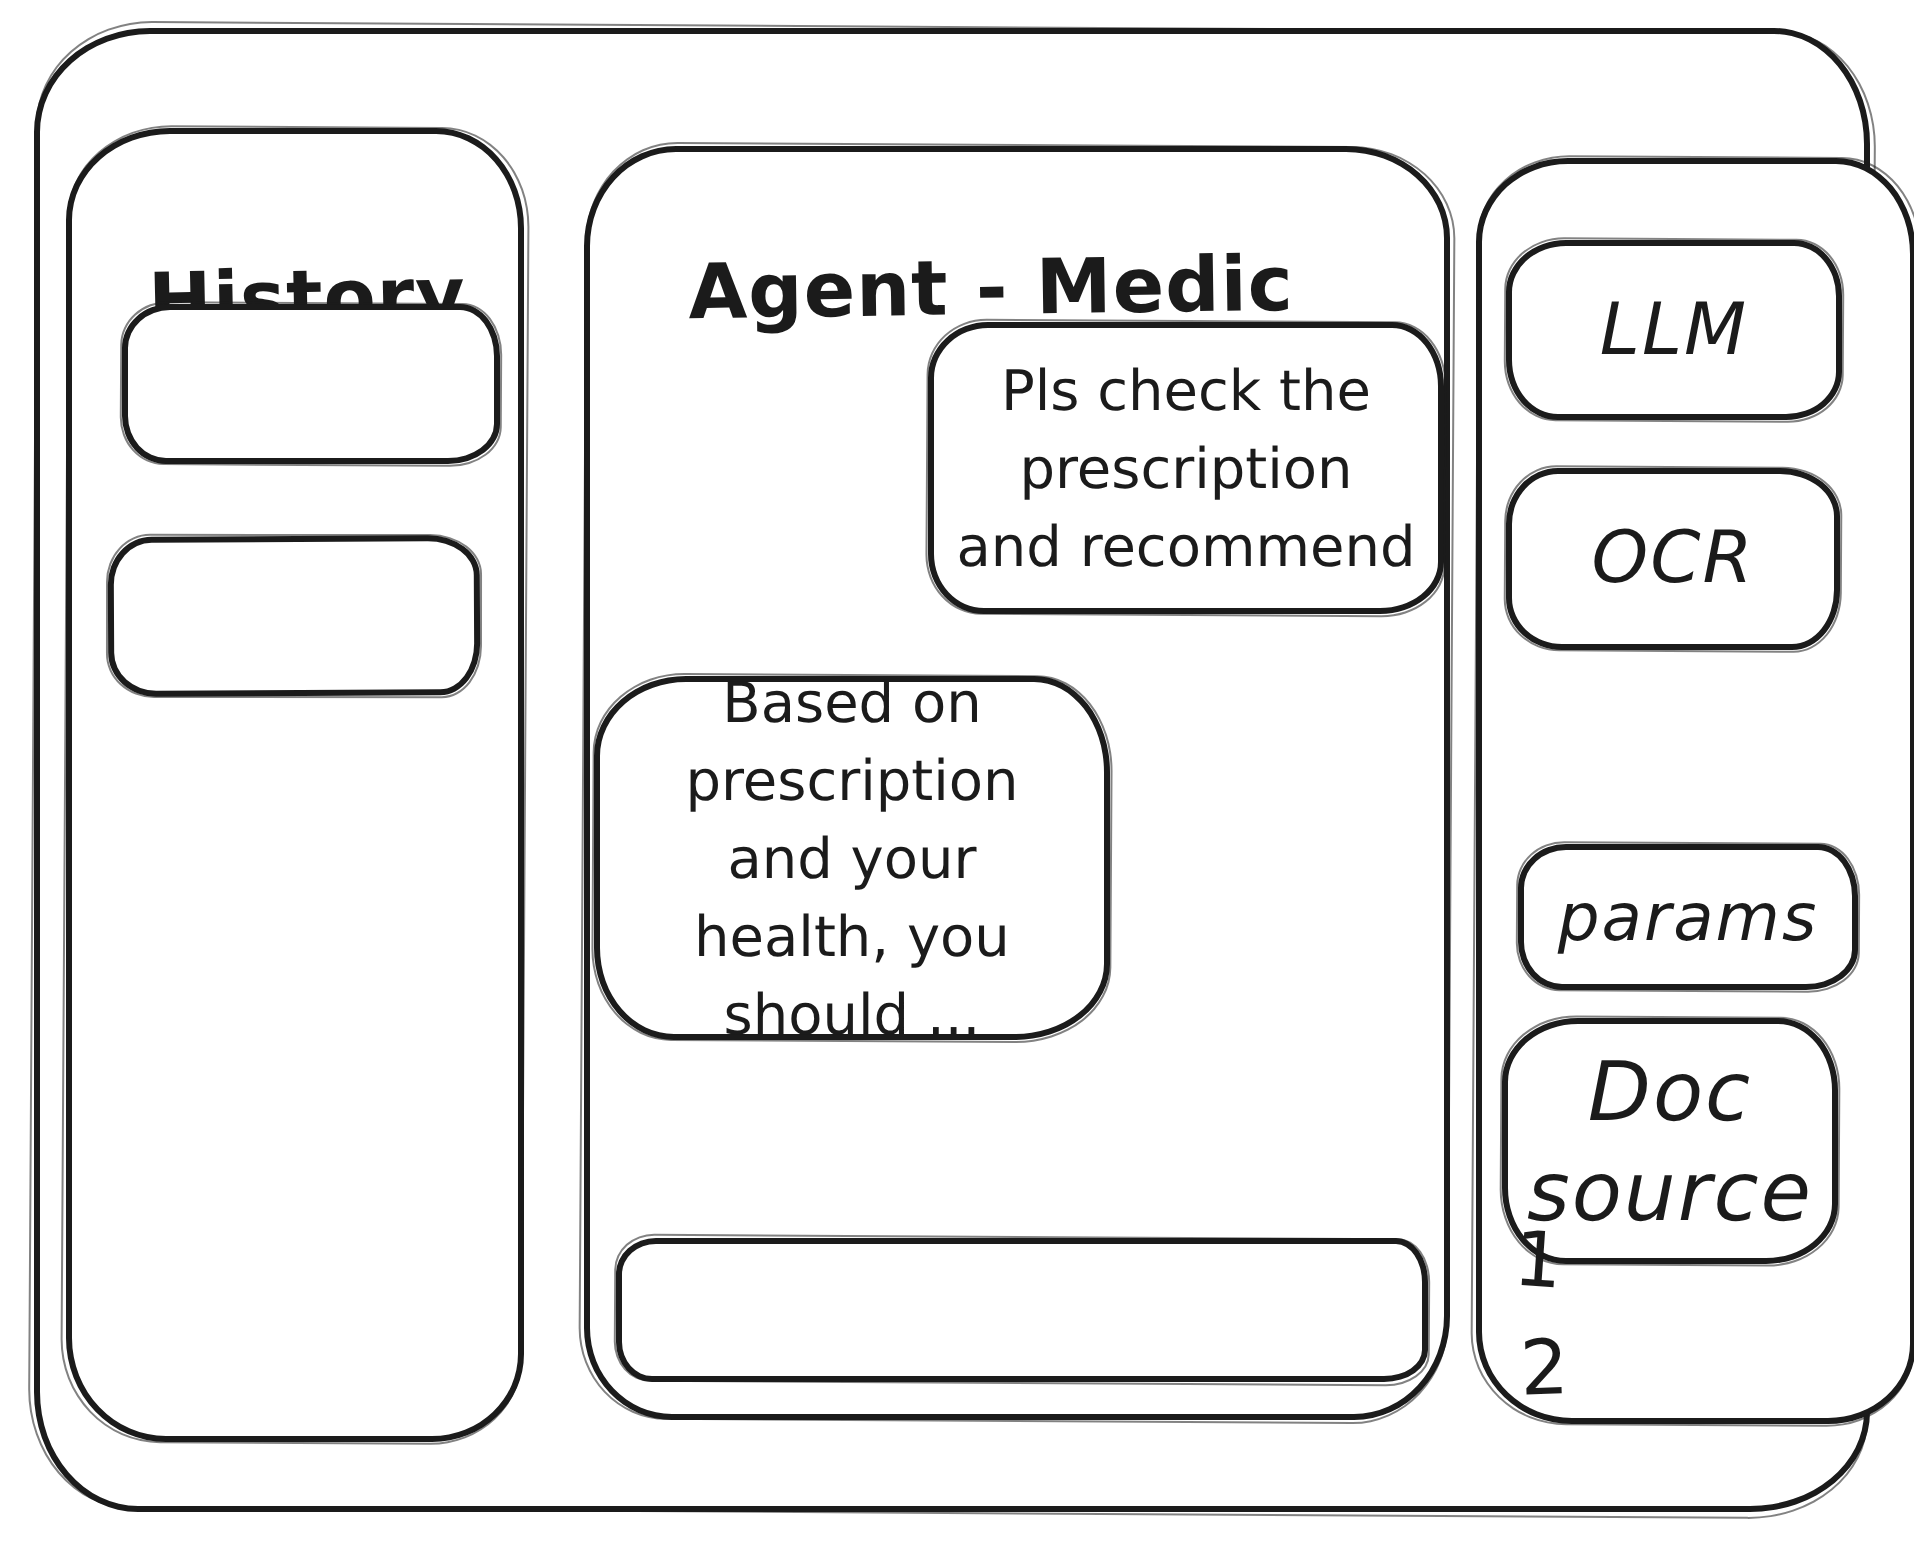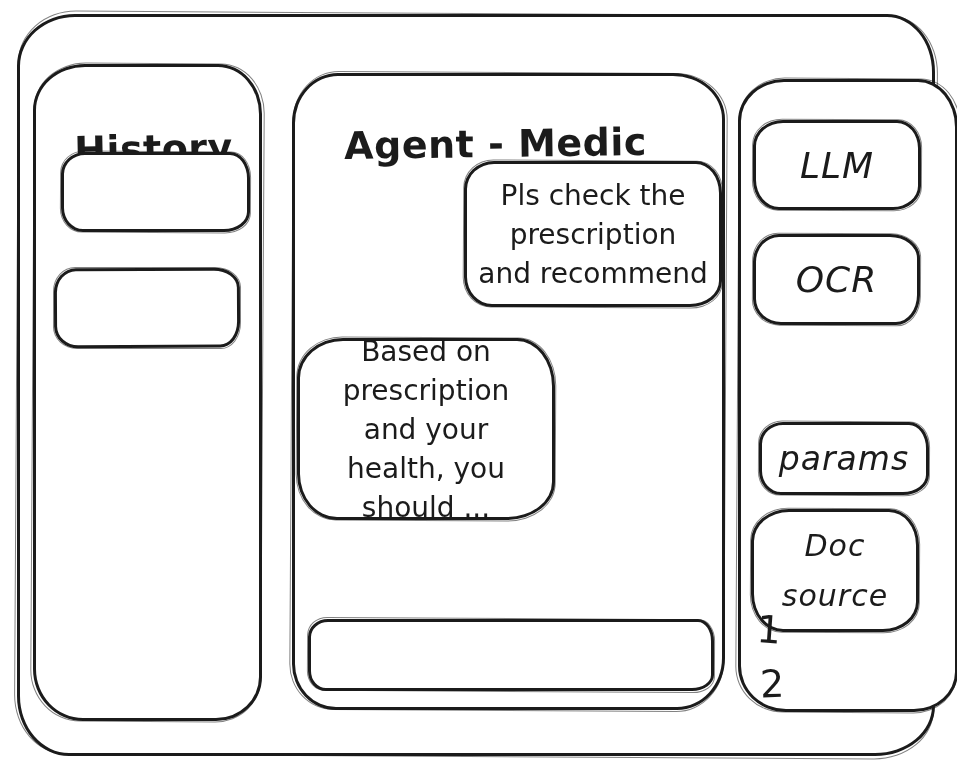--- a/index.html
+++ b/index.html
@@ -123,21 +123,21 @@
     border-radius: 26px 30px 24px 28px / 28px 24px 30px 26px;
   }
   .btn-params {
     left: 18px; top: 316px; width: 170px; height: 73px;
     font-size: 33px;
     border-radius: 24px 20px 26px 22px / 22px 26px 20px 24px;
     margin-top: 24px;
   }
   .btn-doc {
     left: 10px; top: 427px; width: 168px; height: 123px;
-    white-space: pre-line; font-size: 30px; line-height: 50px;
+    white-space: pre-line; font-size: 41px; line-height: 50px;
     border-radius: 38px 30px 36px 32px / 32px 36px 30px 38px;
   }
   .doc-num {
     font-size: 38px;
     cursor: pointer;
     z-index: 3;
   }
   .num-1 { left: 16px; top: 526px; transform: rotate(4deg); }
   .num-2 { left: 19px; top: 580px; transform: rotate(-2deg); }
 </style>

